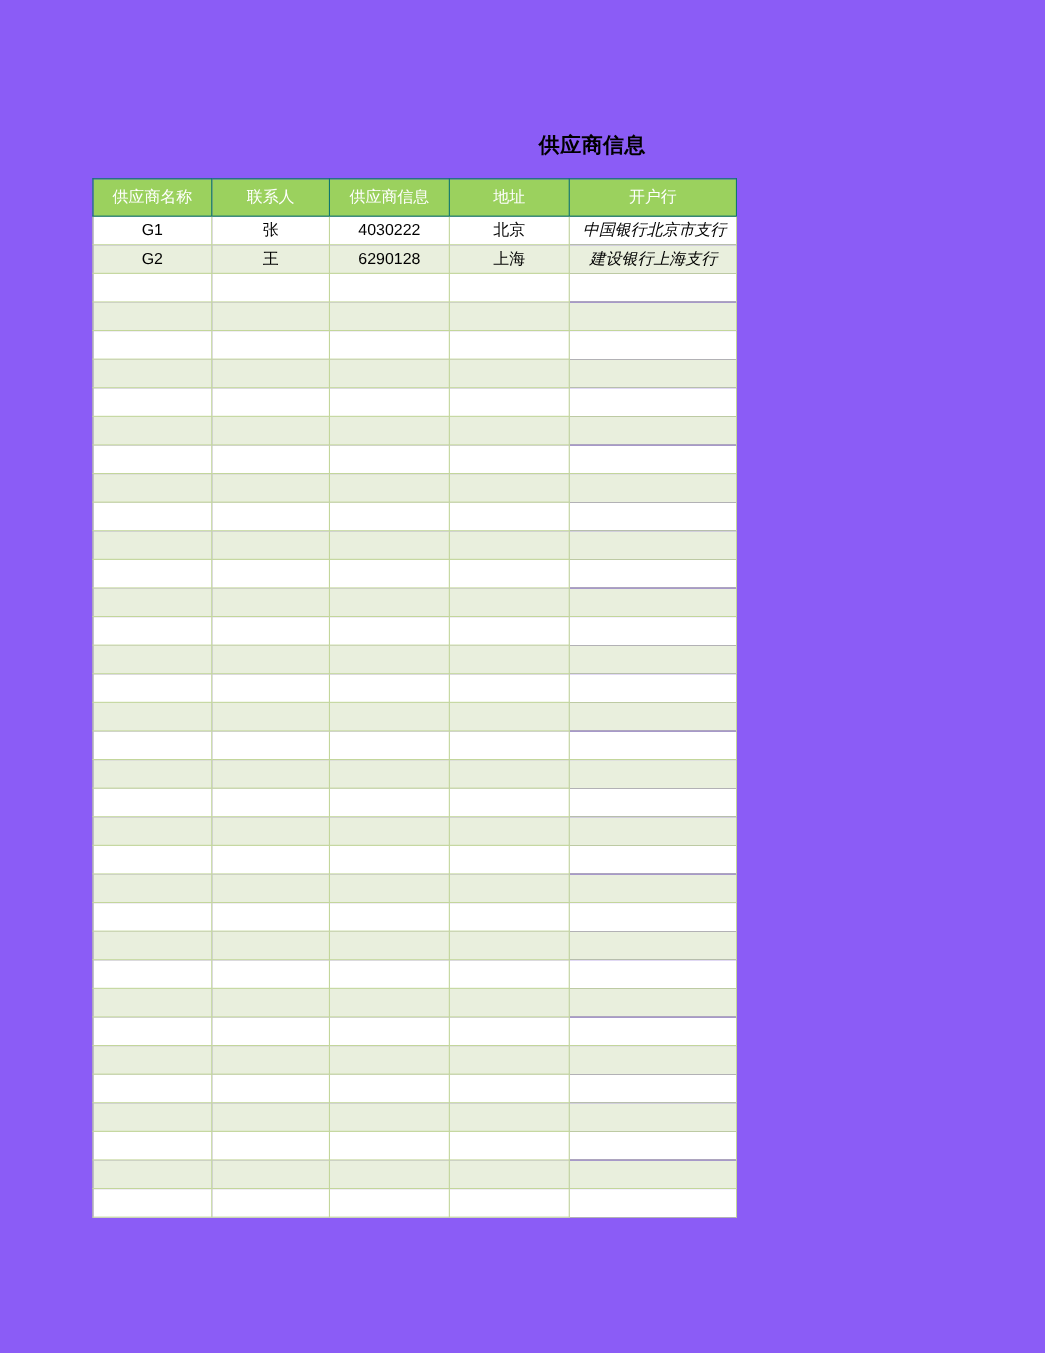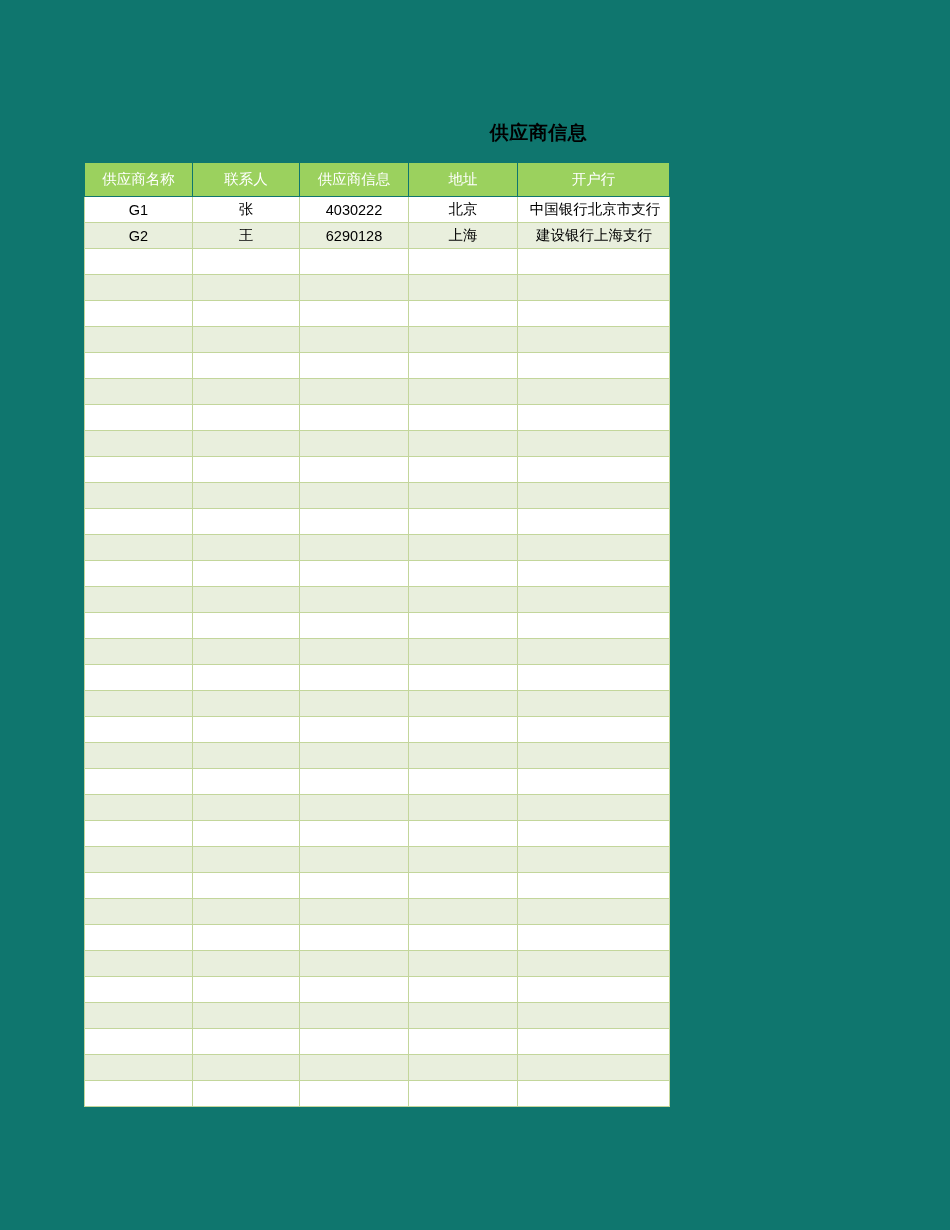--- a/index.html
+++ b/index.html
@@ -13,21 +13,21 @@
     position: relative;
     font-family: "Liberation Sans", "DejaVu Sans", sans-serif;
     overflow: hidden;
   }
   #sheet {
     position: absolute;
     left: 0;
     top: 0;
     width: 950px;
     height: 1230px;
-    background: #0f766e;
+    background: #8b5cf6;
   }
   #doc-title {
     position: absolute;
     left: 408px;
     top: 120px;
     width: 261px;
     text-align: center;
     font-size: 19px;
     font-weight: bold;
     color: #000000;
@@ -71,20 +71,21 @@
   #supplier-table tbody tr.row-even td {
     background: #e9efdd;
   }
   .col-name  { width: 108px; }
   .col-contact { width: 107px; }
   .col-phone { width: 109px; }
   .col-addr  { width: 109px; }
   .col-bank  { width: 152px; }
   td.cell-bank {
     position: relative;
+    font-style: italic;
   }
   td.cell-bank .bank-text {
     display: block;
     width: 152px;
     text-align: center;
     white-space: nowrap;
   }
   td.cell-bank.overflow .bank-text {
     width: 156px;
     margin-left: -1px;

